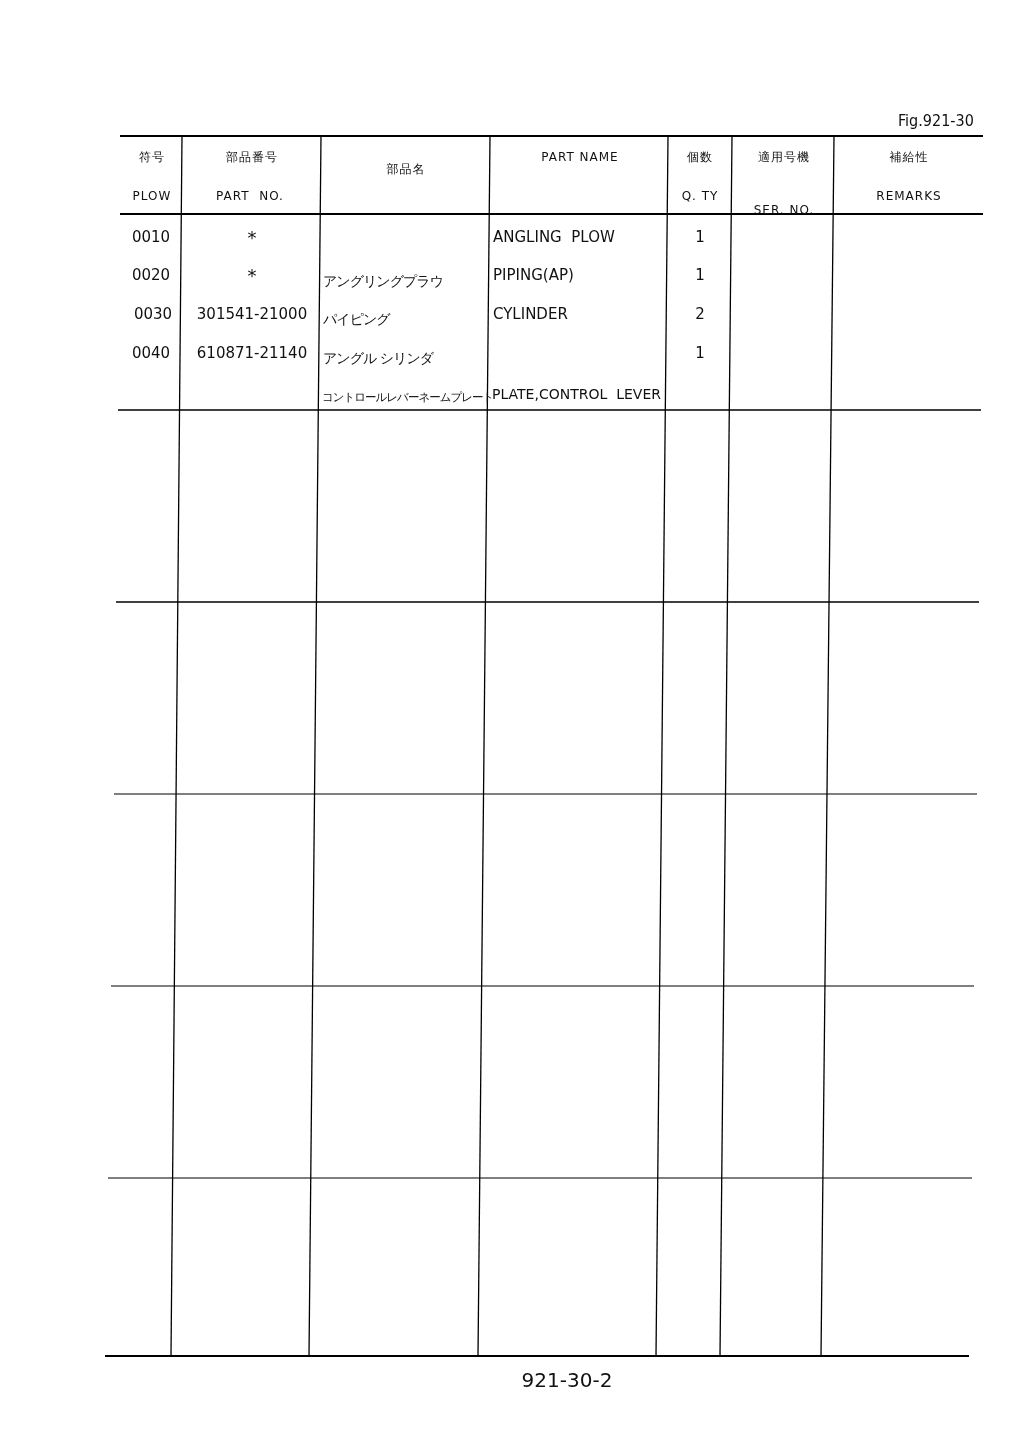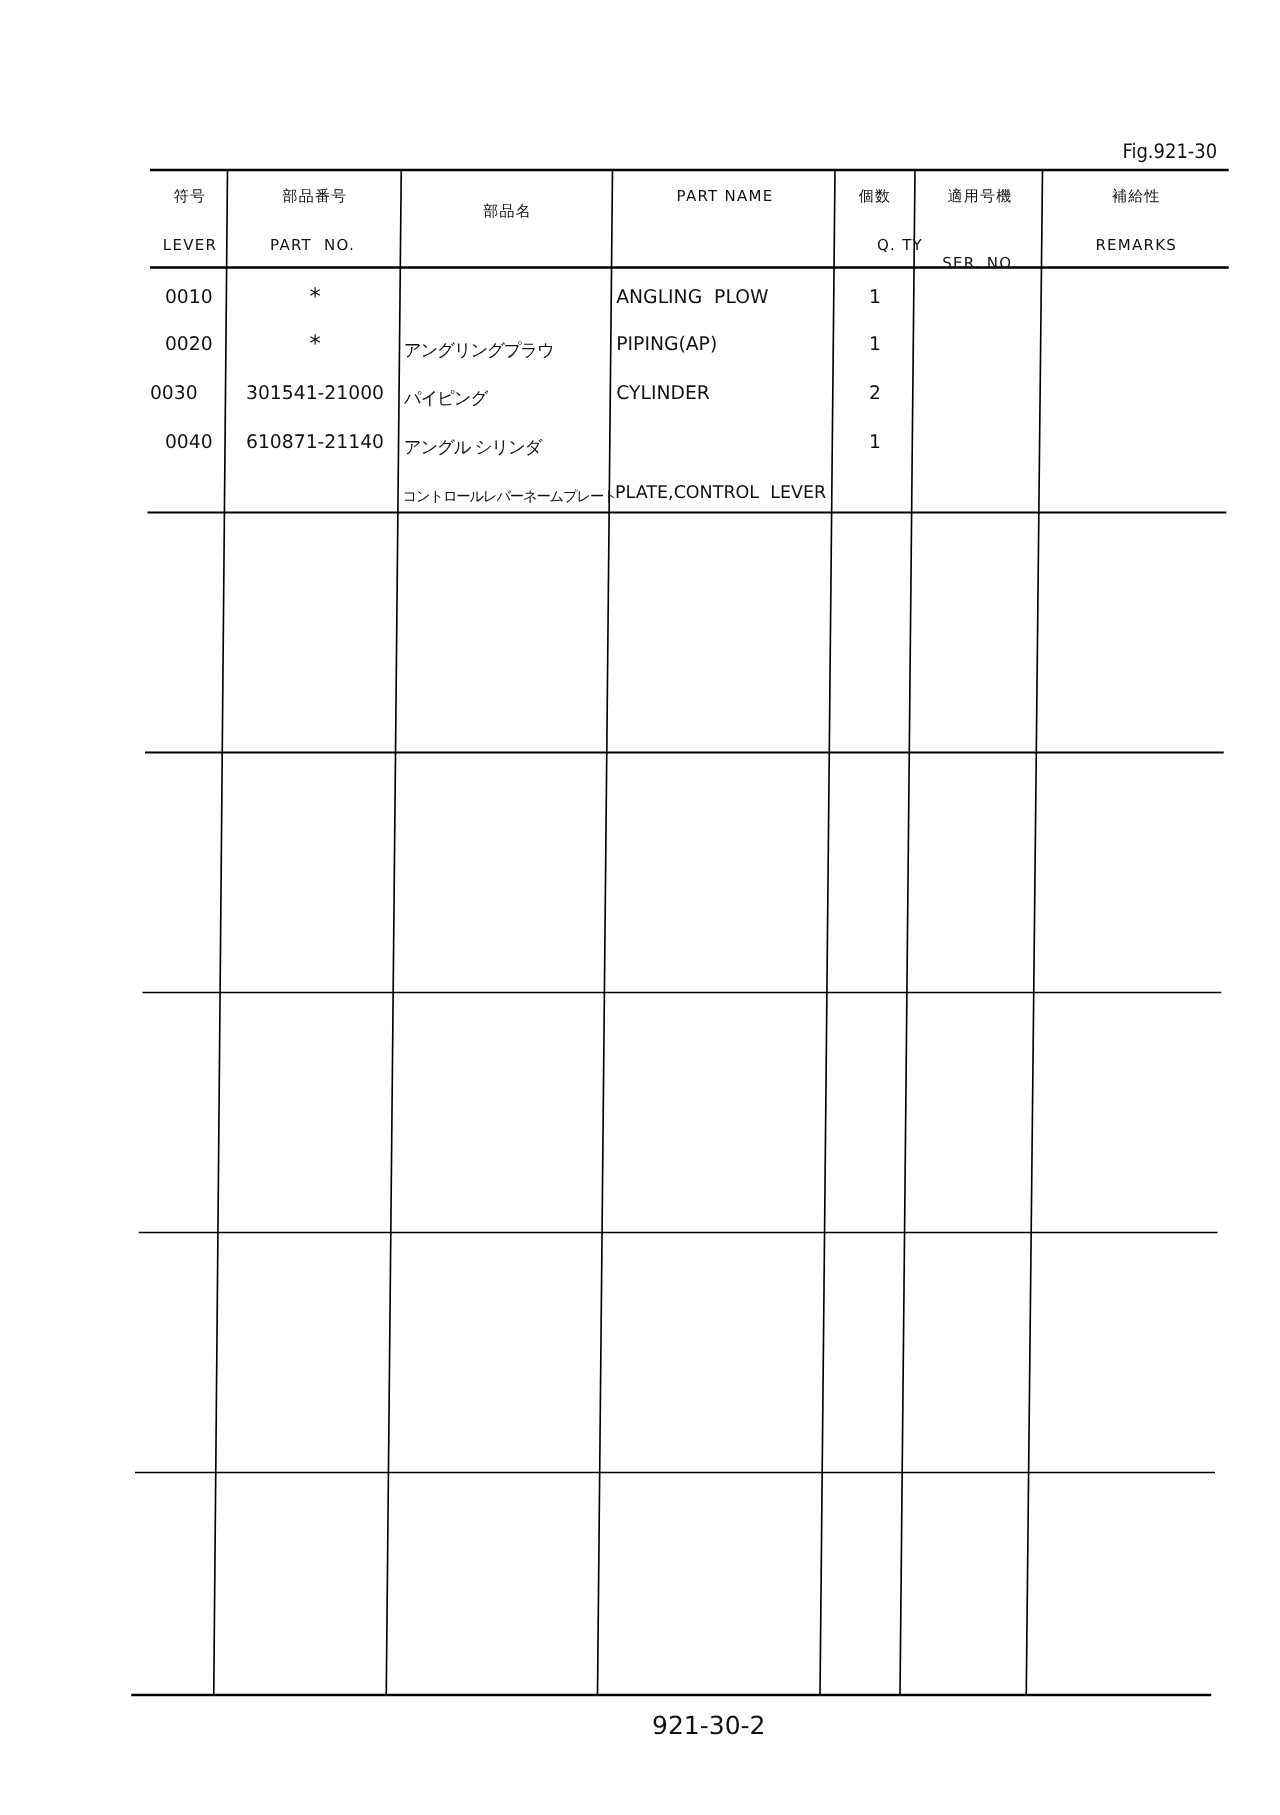--- a/index.html
+++ b/index.html
@@ -40,39 +40,39 @@
 <div class="t fig" style="left:898px; top:111px;">Fig.921-30</div>
 
 <div class="t hdr c" style="left:152px; top:147px;">符号</div>
 <div class="t hdr c" style="left:252px; top:147px;">部品番号</div>
 <div class="t hdr c" style="left:406px; top:147px;margin-top:12px;">部品名</div>
 <div class="t hdr c" style="left:580px; top:147px;">PART  NAME</div>
 <div class="t hdr c" style="left:700px; top:147px;">個数</div>
 <div class="t hdr c" style="left:784px; top:147px;">適用号機</div>
 <div class="t hdr c" style="left:909px; top:147px;">補給性</div>
 
-<div class="t hdr c" style="left:152px; top:186px;">LEVER</div>
+<div class="t hdr c" style="left:152px; top:186px;">PLOW</div>
 <div class="t hdr c" style="left:250px; top:186px; white-space:pre;">PART  NO.</div>
-<div class="t hdr c" style="left:720px; top:186px;text-align:right;">Q. TY</div>
+<div class="t hdr c" style="left:700px; top:186px;text-align:right;">Q. TY</div>
 <div class="t hdr c" style="left:784px; top:200px;">SER. NO.</div>
 <div class="t hdr c" style="left:909px; top:186px;">REMARKS</div>
 
 <div class="t mono c" style="left:151px; top:227px;">0010</div>
 <div class="t mono c" style="left:252px; top:228px; font-size:18px;">*</div>
 <div class="t jp" style="left:323px; top:227px;">アングリングプラウ</div>
 <div class="t mono" style="left:493px; top:227px; white-space:pre;">ANGLING  PLOW</div>
 <div class="t mono c" style="left:700px; top:227px;">1</div>
 
 <div class="t mono c" style="left:151px; top:265px;">0020</div>
 <div class="t mono c" style="left:252px; top:266px; font-size:18px;">*</div>
 <div class="t jp" style="left:323px; top:265px;">パイピング</div>
 <div class="t mono" style="left:493px; top:265px;">PIPING(AP)</div>
 <div class="t mono c" style="left:700px; top:265px;">1</div>
 
-<div class="t mono c" style="left:139px; top:304px;">0030</div>
+<div class="t mono c" style="left:153px; top:304px;">0030</div>
 <div class="t mono c" style="left:252px; top:304px;">301541-21000</div>
 <div class="t jp" style="left:323px; top:304px;">アングル シリンダ</div>
 <div class="t mono" style="left:493px; top:304px;">CYLINDER</div>
 <div class="t mono c" style="left:700px; top:304px;">2</div>
 
 <div class="t mono c" style="left:151px; top:343px;">0040</div>
 <div class="t mono c" style="left:252px; top:343px;">610871-21140</div>
 <div class="t jp" style="left:322px; top:343px; font-size:11.5px; letter-spacing:-1px;">コントロールレバーネームプレート</div>
 <div class="t mono" style="left:492px; top:343px; font-size:14px; white-space:pre;margin-top:41px;">PLATE,CONTROL  LEVER</div>
 <div class="t mono c" style="left:700px; top:343px;">1</div>

